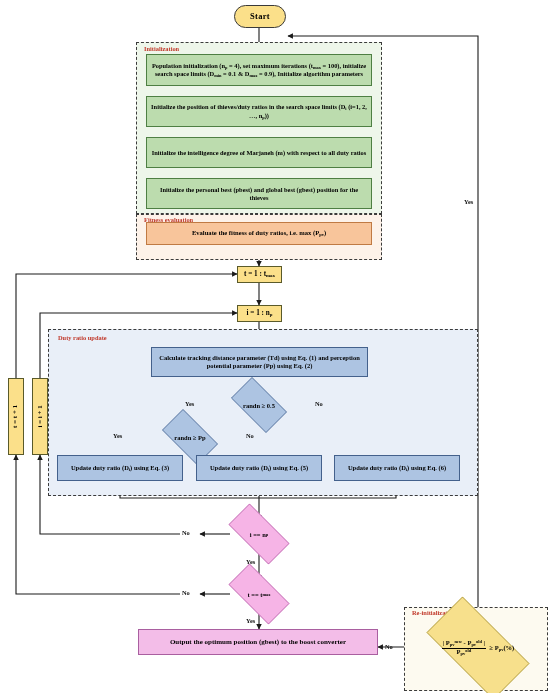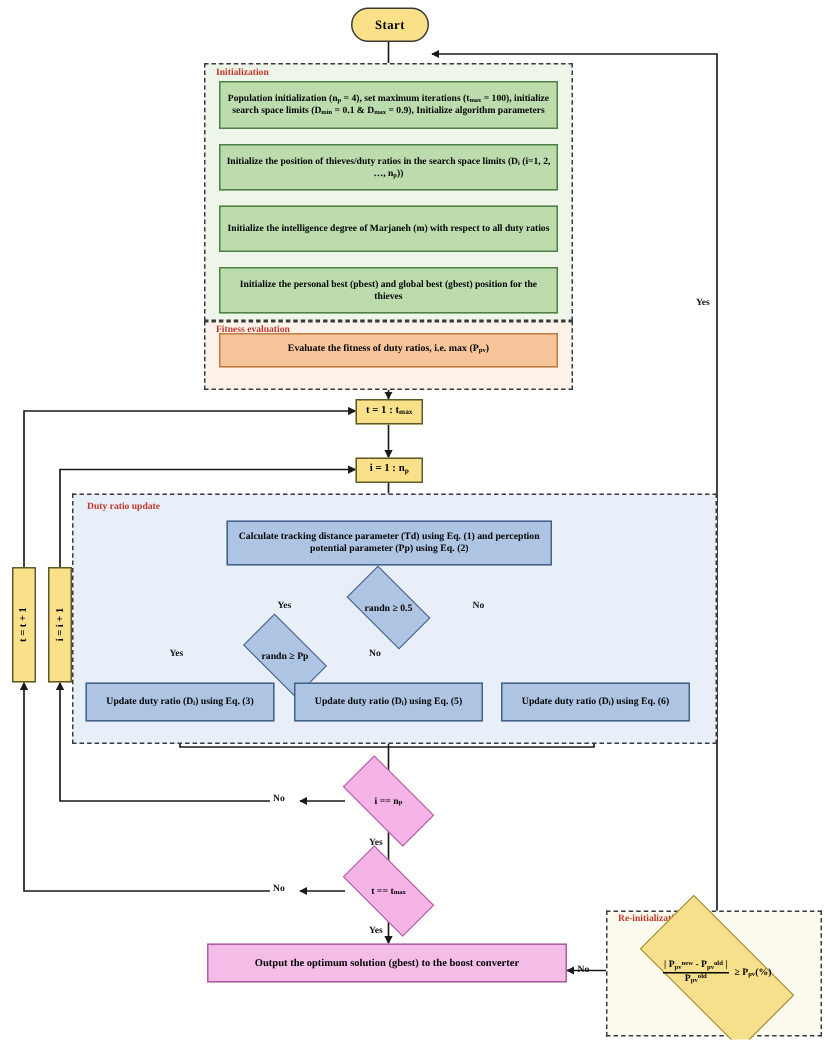--- a/index.html
+++ b/index.html
@@ -230,21 +230,21 @@
 
   <div class="node vcount" style="left:8px;top:378px;width:16px;height:77px;">
     <span>t = t + 1</span>
   </div>
 
   <div class="node vcount" style="left:32px;top:378px;width:16px;height:77px;">
     <span>i = i + 1</span>
   </div>
 
   <div class="node pinkbox" style="left:138px;top:629px;width:240px;height:26px;">
-    <span>Output the optimum solution (gbest) to the boost converter</span>
+    <span>Output the optimum position (gbest) to the boost converter</span>
   </div>
 
   <div class="dia dia-yellow" style="left:411px;top:612px;width:134px;height:72px;">
     <div class="shape"></div>
     <div class="txt">
       <span style="display:inline-flex;align-items:center;gap:2px;">
         <span class="frac">
           <span class="num">| P<sub>pv</sub><sup>new</sup> - P<sub>pv</sub><sup>old</sup> |</span>
           <span class="den">P<sub>pv</sub><sup>old</sup></span>
         </span>

